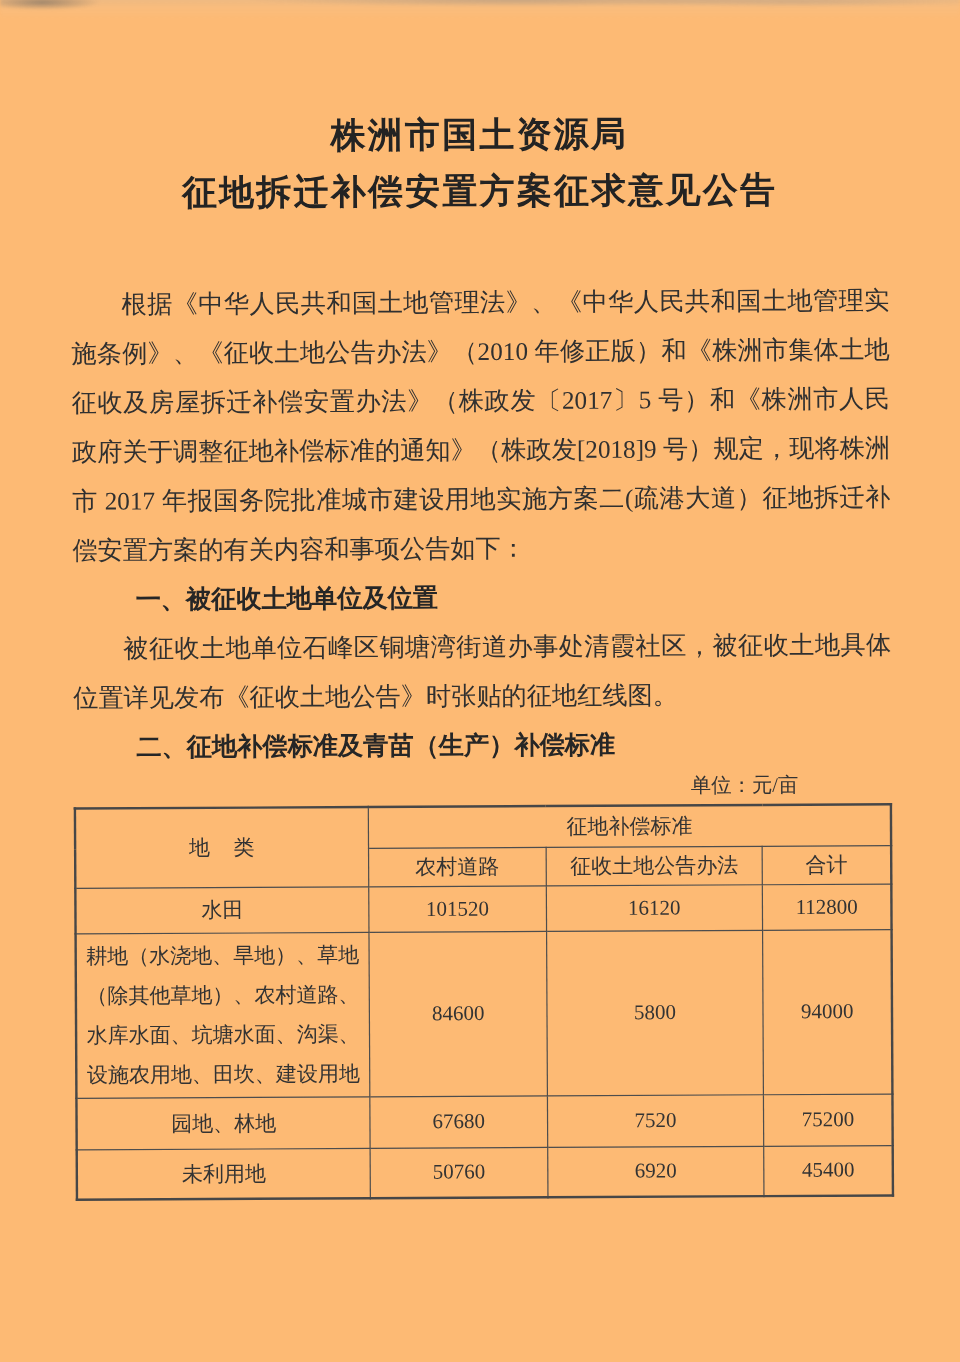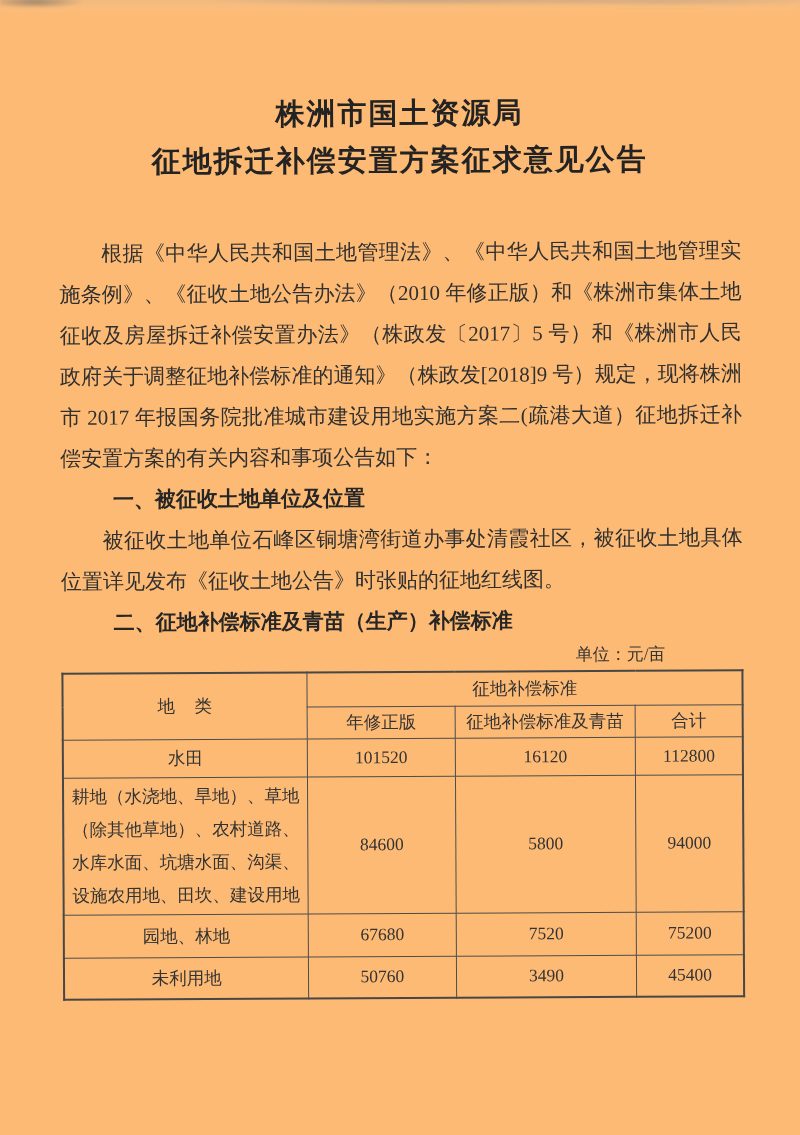--- a/index.html
+++ b/index.html
@@ -139,22 +139,22 @@
         <col style="width:147px">
         <col style="width:180px">
         <col style="width:107px">
       </colgroup>
       <tbody>
         <tr class="r-head1">
           <th class="corner" rowspan="2">地　类</th>
           <th colspan="3">征地补偿标准</th>
         </tr>
         <tr class="r-head2">
-          <th>年修正版</th>
-          <th>征地补偿标准及青苗</th>
+          <th>农村道路</th>
+          <th>征收土地公告办法</th>
           <th>合计</th>
         </tr>
 
         <tr class="r-data0">
           <td>水田</td>
           <td class="num">101520</td>
           <td class="num">16120</td>
           <td class="num">112800</td>
         </tr>
 
@@ -168,20 +168,20 @@
         <tr class="r-data2">
           <td>园地、林地</td>
           <td class="num">67680</td>
           <td class="num">7520</td>
           <td class="num">75200</td>
         </tr>
 
         <tr class="r-data3">
           <td>未利用地</td>
           <td class="num">50760</td>
-          <td class="num">3490</td>
+          <td class="num">6920</td>
           <td class="num">45400</td>
         </tr>
       </tbody>
     </table>
 
   </div>
 </div>
 
 </body></html>

